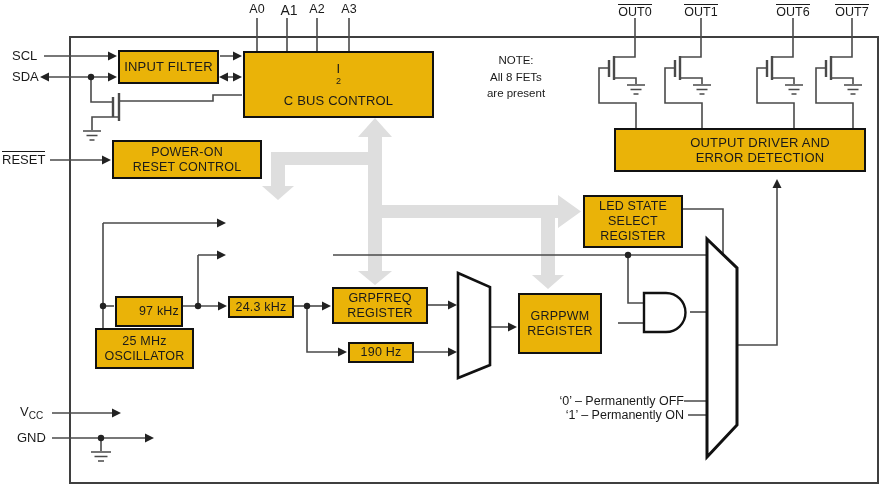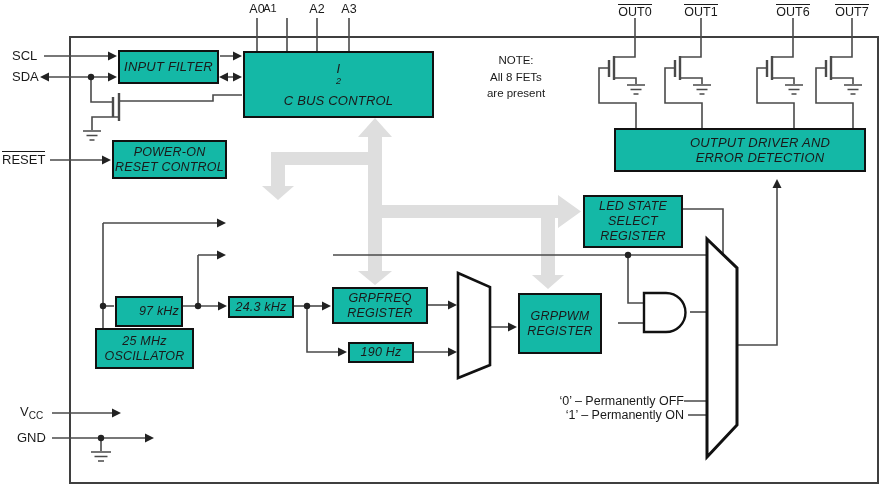--- a/index.html
+++ b/index.html
@@ -2,23 +2,23 @@
 <html><head>
 <meta charset="utf-8">
 <style>
   html,body{margin:0;padding:0;background:#fff;}
   .diagram{
     position:relative;width:884px;height:489px;background:#fff;overflow:hidden;
     font-family:"Liberation Sans",sans-serif;color:#1a1a1a;
   }
   .diagram svg{position:absolute;left:0;top:0;}
   .box{
-    position:absolute;box-sizing:border-box;border:2.5px solid #111;background:#14b8a6;
+    position:absolute;box-sizing:border-box;border:2.5px solid #111;background:#eab308;
     display:flex;flex-direction:column;align-items:center;justify-content:center;
-    text-align:center;font-size:12.5px;line-height:1.18;letter-spacing:.2px;z-index:3;font-style:italic;
+    text-align:center;font-size:12.5px;line-height:1.18;letter-spacing:.2px;z-index:3;
   }
   .box span{display:block;}
   .pin{position:absolute;font-size:13px;z-index:4;white-space:nowrap;}
   .ctr{text-align:center;}
   .ovl{display:inline-block;border-top:1.6px solid #1a1a1a;padding-top:1px;line-height:1.05;}
   .note{position:absolute;left:478px;top:52px;width:76px;text-align:center;
         font-size:11.5px;line-height:1.45;z-index:4;}
   .muxnotes{position:absolute;left:500px;top:394px;width:184px;text-align:right;
         font-size:12.5px;line-height:14px;z-index:4;}
   sup{font-size:9px;vertical-align:6px;}
@@ -151,21 +151,21 @@
   </svg>
 
   <div class="box" style="left:118px;top:50px;width:101px;height:34px;font-size:13px;">
     <span>INPUT FILTER</span>
   </div>
 
   <div class="box" style="left:243px;top:51px;width:191px;height:67px;font-size:13px;">
     <span><span>I</span><sup>2</sup><span>C BUS CONTROL</span></span>
   </div>
 
-  <div class="box" style="left:112px;top:140px;width:115px;height:39px;">
+  <div class="box" style="left:112px;top:140px;width:150px;height:39px;">
     <span>POWER-ON</span>
     <span>RESET CONTROL</span>
   </div>
 
 
   <div class="box" style="left:115px;top:296px;width:68px;height:31px;padding-left:20px;">
     <span>97 kHz</span>
   </div>
 
   <div class="box" style="left:228px;top:296px;width:66px;height:22px;">
@@ -202,21 +202,21 @@
     <span>ERROR DETECTION</span>
   </div>
 
   <span class="pin" style="left:12px;top:48px;">SCL</span>
   <span class="pin" style="left:12px;top:69px;">SDA</span>
   <span class="pin" style="left:2px;top:151px;"><span class="ovl">RESET</span></span>
   <span class="pin" style="left:20px;top:404px;"><span>V</span><sub>CC</sub></span>
   <span class="pin" style="left:17px;top:430px;">GND</span>
 
   <span class="pin ctr" style="left:243px;top:2px;width:28px;font-size:12.5px;">A0</span>
-  <span class="pin ctr" style="left:256px;top:2px;width:28px;font-size:11px;">A1</span>
+  <span class="pin ctr" style="left:275px;top:2px;width:28px;font-size:14px;">A1</span>
   <span class="pin ctr" style="left:303px;top:2px;width:28px;font-size:12.5px;text-align:center;">A2</span>
   <span class="pin ctr" style="left:335px;top:2px;width:28px;font-size:12.5px;">A3</span>
 
   <span class="pin ctr" style="left:613px;top:4px;width:44px;font-size:12.5px;"><span class="ovl">OUT0</span></span>
   <span class="pin ctr" style="left:679px;top:4px;width:44px;font-size:12.5px;"><span class="ovl">OUT1</span></span>
   <span class="pin ctr" style="left:771px;top:4px;width:44px;font-size:12.5px;"><span class="ovl">OUT6</span></span>
   <span class="pin ctr" style="left:830px;top:4px;width:44px;font-size:12.5px;"><span class="ovl">OUT7</span></span>
 
   <div class="note">
     <span style="display:block;">NOTE:</span>

